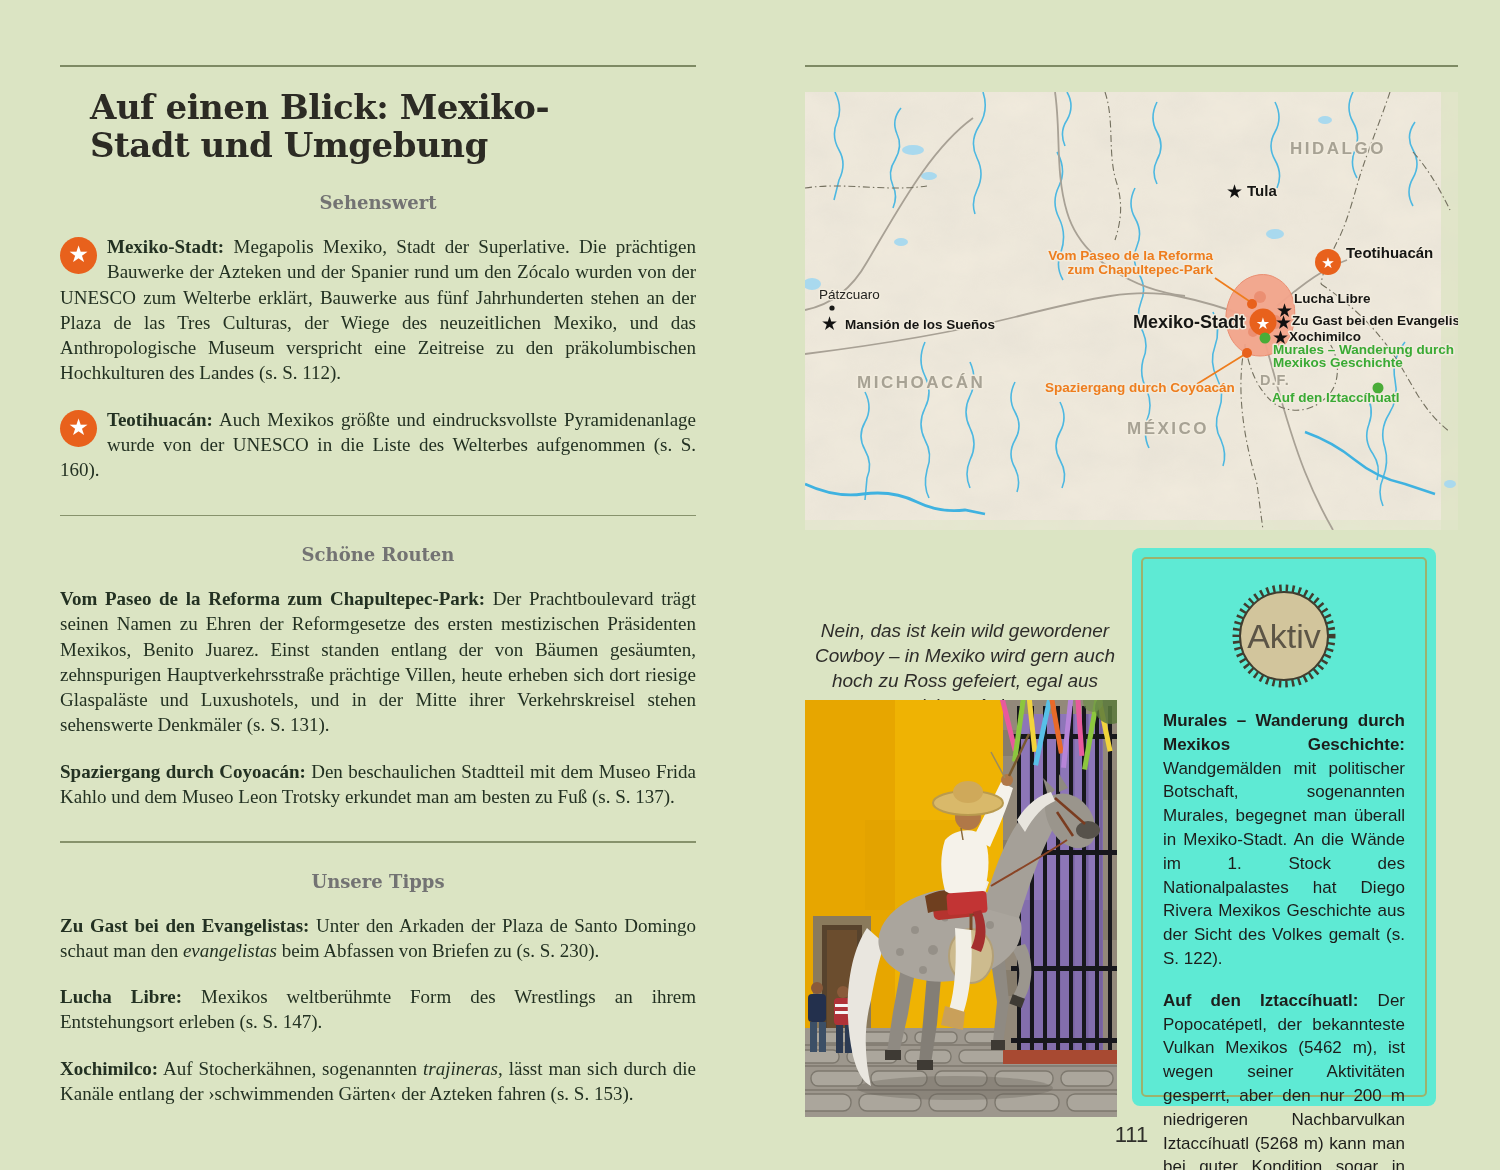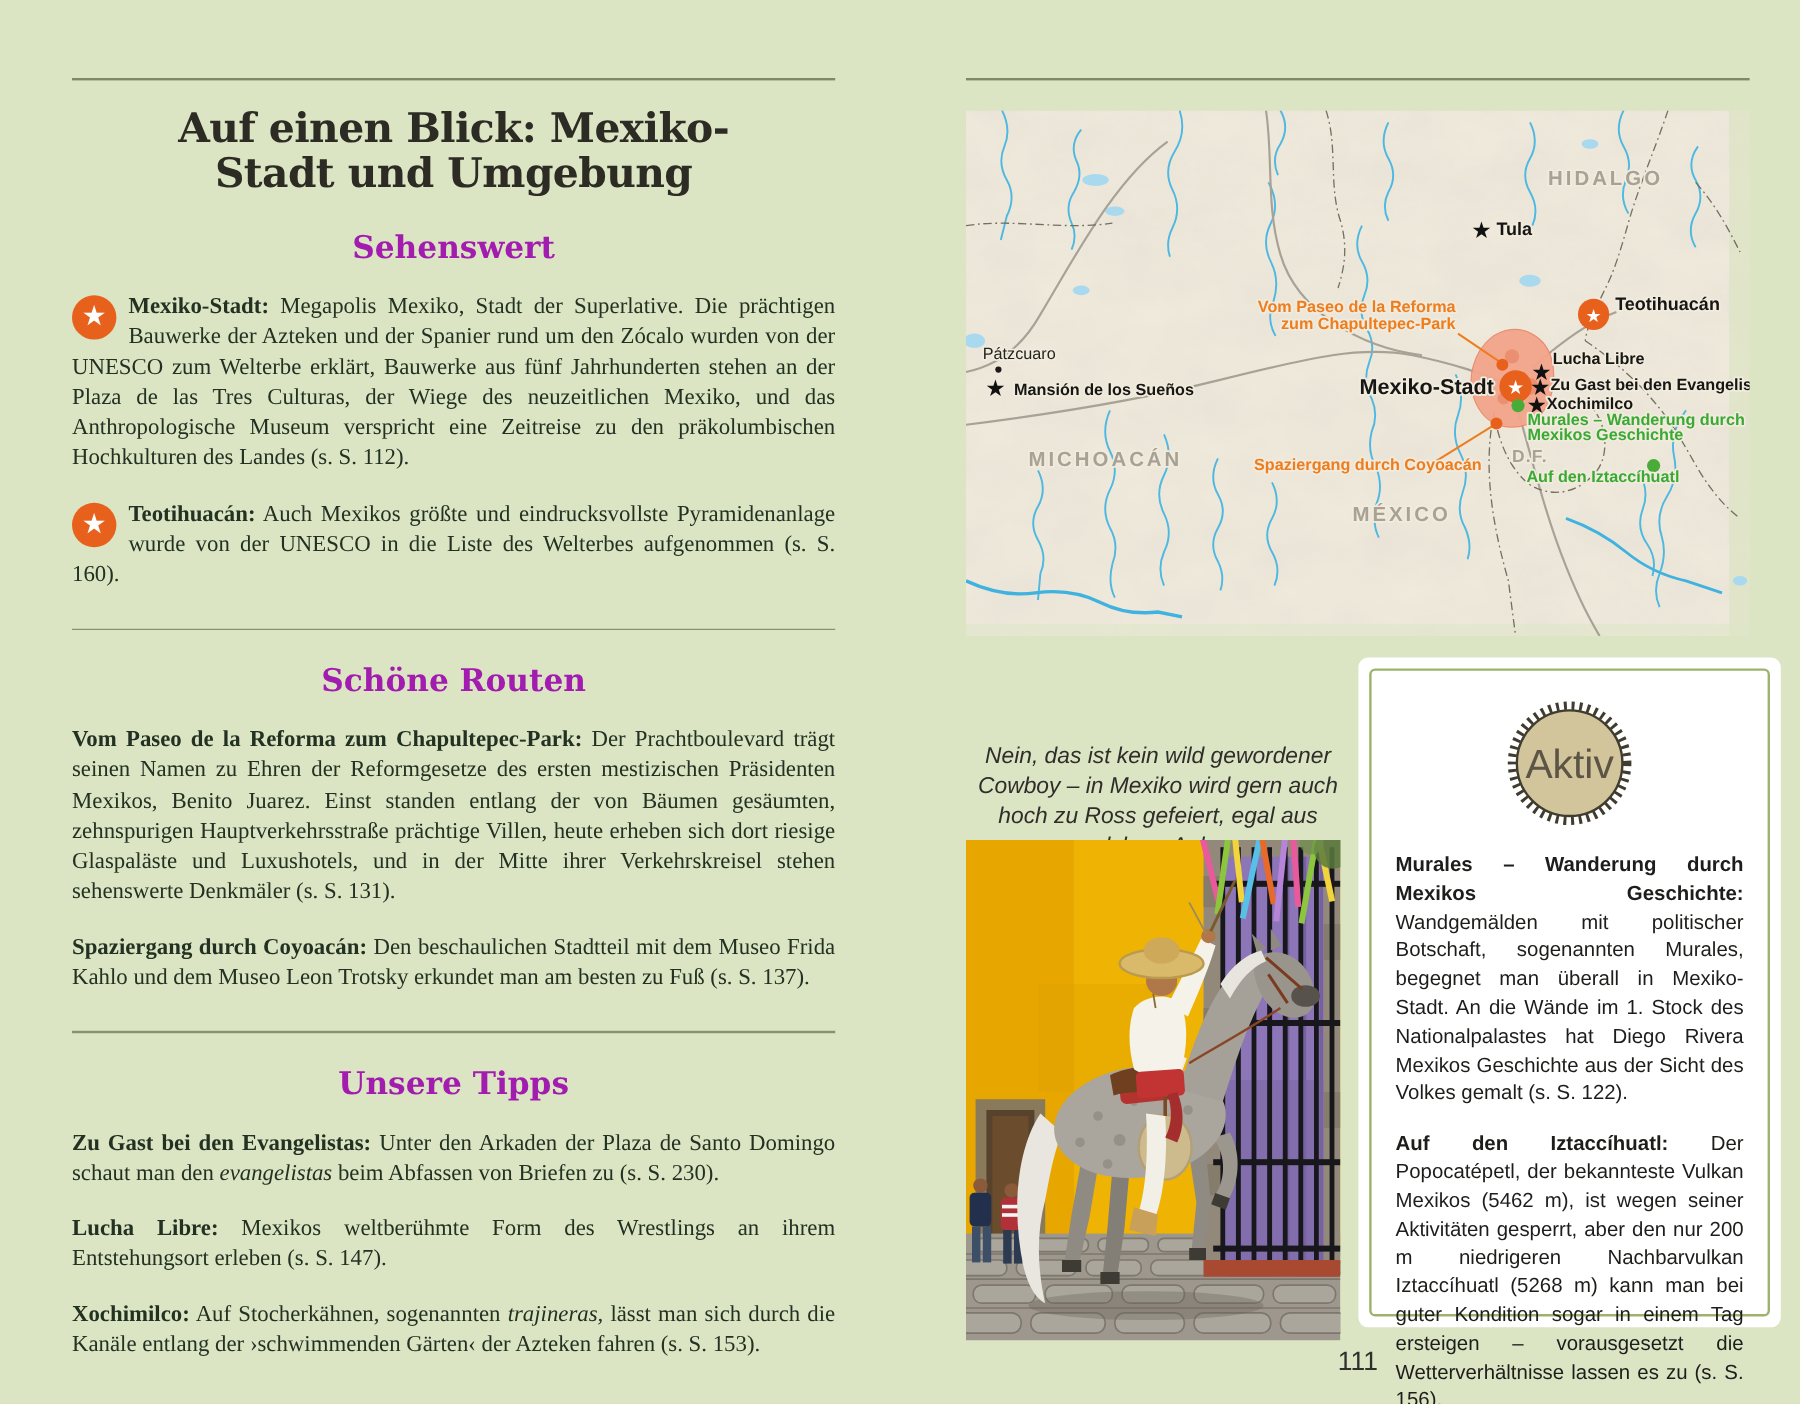--- a/index.html
+++ b/index.html
@@ -2,43 +2,43 @@
 <html><head>
 <meta charset="utf-8">
 <style>
   html,body{margin:0;padding:0;}
   body{width:1500px;height:1170px;position:relative;background:#dbe4c3;overflow:hidden;
        font-family:"Liberation Serif",serif;color:#233122;}
   .rule{position:absolute;height:2px;background:#7e8a64;}
   
   #left-page{position:absolute;left:60px;top:80px;width:636px;}
   .main-title{font-family:"DejaVu Serif",serif;font-weight:bold;font-size:34px;line-height:1.12;
-              text-align:center;color:#2c2b24;margin:8px 30px 14px 30px;letter-spacing:-0.5px;}
-  .sec-head{font-family:"DejaVu Serif",serif;font-weight:bold;font-size:26px;text-align:center;
-            color:#a21caf;margin-top:28px;}
+              color:#2c2b24;margin:8px 30px 14px 30px;letter-spacing:-0.5px;}
+  .sec-head{font-family:"DejaVu Serif",serif;font-weight:bold;font-size:18px;text-align:center;
+            color:#737373;margin-top:28px;}
   .para{font-size:19px;line-height:1.33;text-align:justify;margin-top:21px;}
   .para .lead{font-weight:bold;}
   .para .it{font-style:italic;}
   .star-badge{float:left;width:37px;height:37px;border-radius:50%;background:#e8611c;
               margin:3px 10px 1px 0;display:flex;align-items:center;justify-content:center;}
   .star-badge span{color:#fff;font-size:23px;line-height:1;transform:translateY(-1px);}
   .inner-rule{height:1.5px;background:#87926c;margin-top:32px;}
   .pagenum{position:absolute;top:1122px;font-family:"Liberation Sans",sans-serif;
            font-size:22px;color:#2f2f2b;text-align:center;}
   #pagenum-left{left:60px;width:636px;margin-top:44px;}
   #pagenum-right{left:805px;width:653px;}
   
   #map-wrap{position:absolute;left:805px;top:92px;width:653px;height:438px;}
   #caption{position:absolute;left:793px;top:618px;width:344px;text-align:center;
            font-family:"Liberation Sans",sans-serif;font-style:italic;font-size:19px;
            line-height:1.32;color:#2e2d2a;}
   #photo-wrap{position:absolute;left:805px;top:700px;width:312px;height:417px;}
   
-  #aktiv-box{position:absolute;left:1132px;top:548px;width:352px;height:558px;
-             background:#ffffff;border-radius:8px;padding:9px;box-sizing:border-box;}
+  #aktiv-box{position:absolute;left:1132px;top:548px;width:304px;height:558px;
+             background:#5eead4;border-radius:8px;padding:9px;box-sizing:border-box;}
   #aktiv-inner{border:2px solid #9cb26d;border-radius:5px;height:100%;box-sizing:border-box;
                padding:16px 20px 10px 20px;}
   #aktiv-badge{display:block;margin:6px auto 14px auto;}
   .aktiv-para{font-family:"Liberation Sans",sans-serif;font-size:17px;line-height:1.40;
               text-align:justify;color:#1d1d1b;margin-top:18px;}
   .aktiv-para .lead{font-weight:bold;}
   
   text{font-family:"Liberation Sans",sans-serif;}
   .region{fill:#a7a294;font-size:17px;font-weight:bold;letter-spacing:2.5px;}
   .region-sm{fill:#a7a294;font-size:14.5px;font-weight:bold;letter-spacing:1px;}

